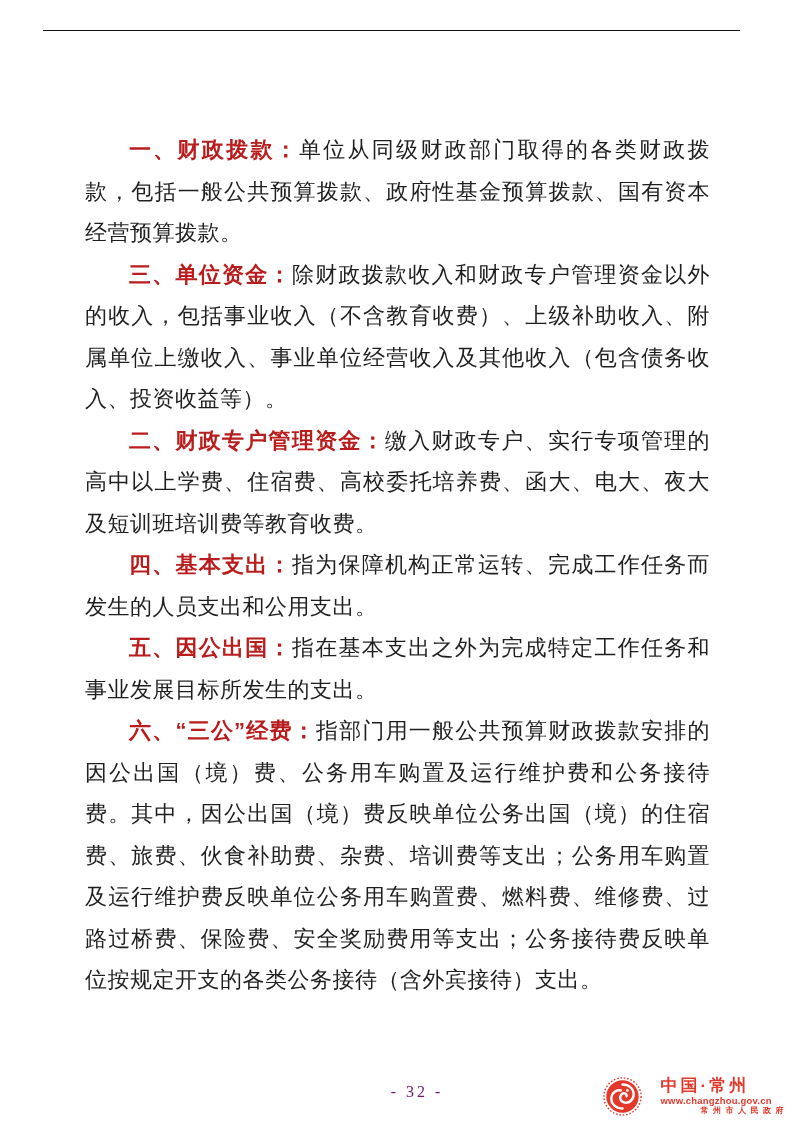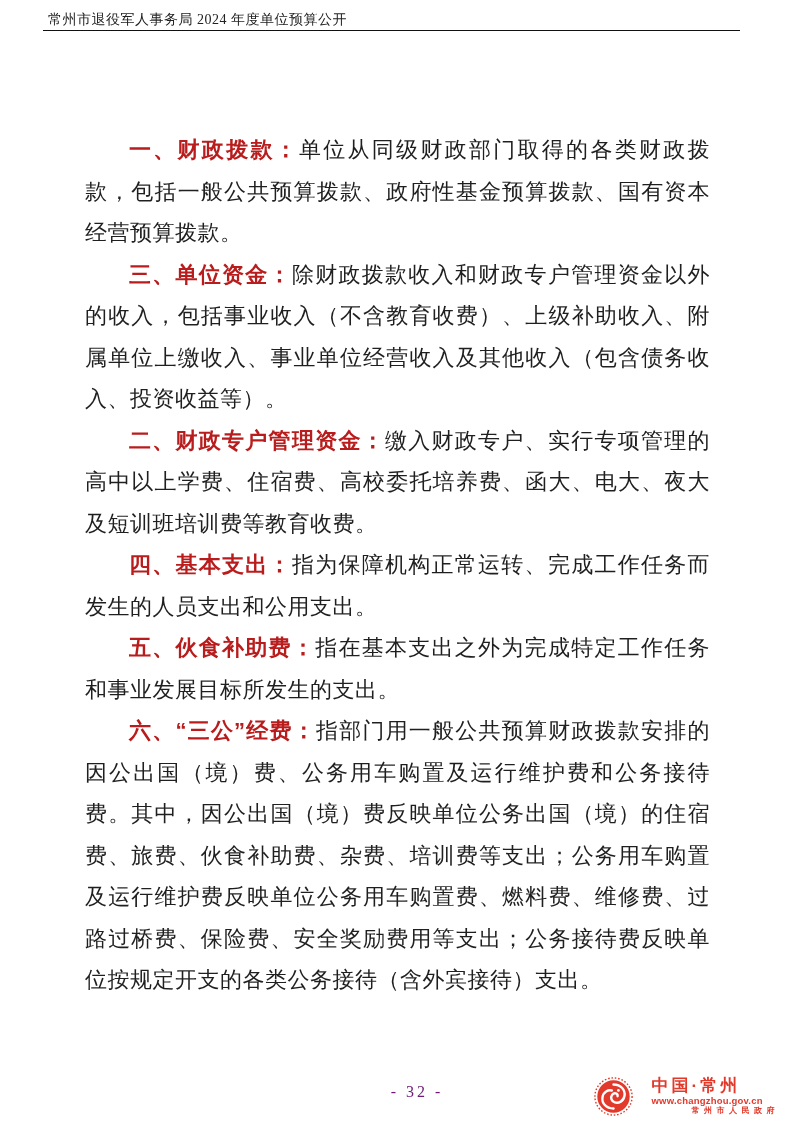--- a/index.html
+++ b/index.html
@@ -63,21 +63,21 @@
     left: 0;
     width: 100%;
     text-align: center;
     font-size: 16px;
     letter-spacing: 3px;
     color: #701a75;
     padding-left: 20px;
   }
   .gov-logo {
     position: absolute;
-    right: 15px;
+    right: 6px;
     bottom: 7px;
     display: flex;
     align-items: center;
     gap: 19px;
   }
   .logo-text {
     display: flex;
     flex-direction: column;
     justify-content: center;
   }
@@ -104,29 +104,28 @@
     letter-spacing: 4.5px;
     line-height: 10px;
     white-space: nowrap;
   }
 </style>
 </head>
 <body>
 
 <div class="page">
 
-  <div class="header-title">常州市退役军人事务局 2024 年度单位预算公开</div>
   <div class="header-rule"></div>
 
   <div class="doc-body">
     <p class="para"><span class="term">一、财政拨款：</span><span class="def">单位从同级财政部门取得的各类财政拨款，包括一般公共预算拨款、政府性基金预算拨款、国有资本经营预算拨款。</span></p>
     <p class="para"><span class="term">三、单位资金：</span><span class="def">除财政拨款收入和财政专户管理资金以外的收入，包括事业收入（不含教育收费）、上级补助收入、附属单位上缴收入、事业单位经营收入及其他收入（包含债务收入、投资收益等）。</span></p>
     <p class="para"><span class="term">二、财政专户管理资金：</span><span class="def">缴入财政专户、实行专项管理的高中以上学费、住宿费、高校委托培养费、函大、电大、夜大及短训班培训费等教育收费。</span></p>
     <p class="para"><span class="term">四、基本支出：</span><span class="def">指为保障机构正常运转、完成工作任务而发生的人员支出和公用支出。</span></p>
-    <p class="para"><span class="term">五、伙食补助费：</span><span class="def">指在基本支出之外为完成特定工作任务和事业发展目标所发生的支出。</span></p>
+    <p class="para"><span class="term">五、因公出国：</span><span class="def">指在基本支出之外为完成特定工作任务和事业发展目标所发生的支出。</span></p>
     <p class="para"><span class="term">六、“三公”经费：</span><span class="def">指部门用一般公共预算财政拨款安排的因公出国（境）费、公务用车购置及运行维护费和公务接待费。其中，因公出国（境）费反映单位公务出国（境）的住宿费、旅费、伙食补助费、杂费、培训费等支出；公务用车购置及运行维护费反映单位公务用车购置费、燃料费、维修费、过路过桥费、保险费、安全奖励费用等支出；公务接待费反映单位按规定开支的各类公务接待（含外宾接待）支出。</span></p>
   </div>
 
   <div class="page-number">- 32 -</div>
 
   <div class="gov-logo">
     <span style="display:inline-block;width:39px;height:39px;">
       <svg width="39" height="39" viewBox="0 0 39 39">
         <circle cx="19.5" cy="19.5" r="18.6" fill="none" stroke="#e2392b" stroke-width="1.4" stroke-dasharray="1.6 1.8"></circle>
         <circle cx="19.5" cy="19.5" r="16.2" fill="#e2392b"></circle>

